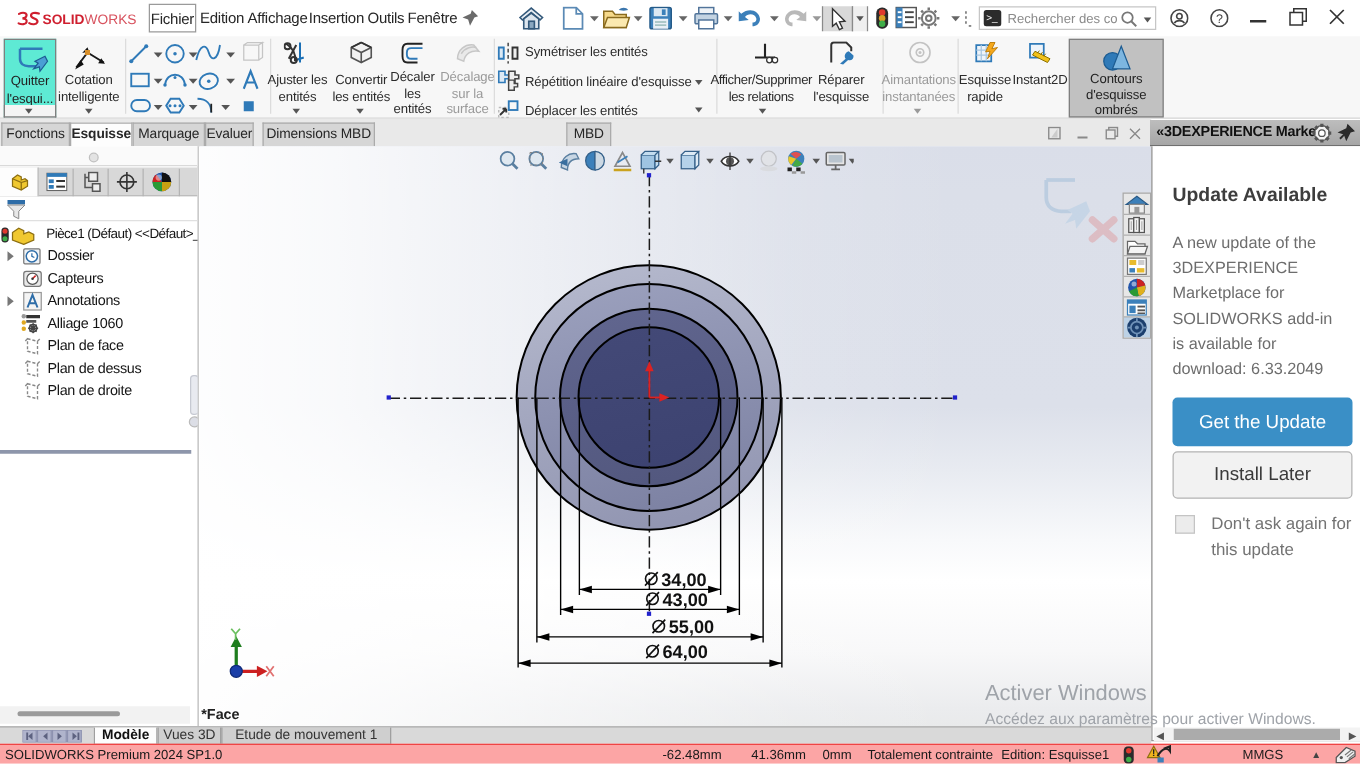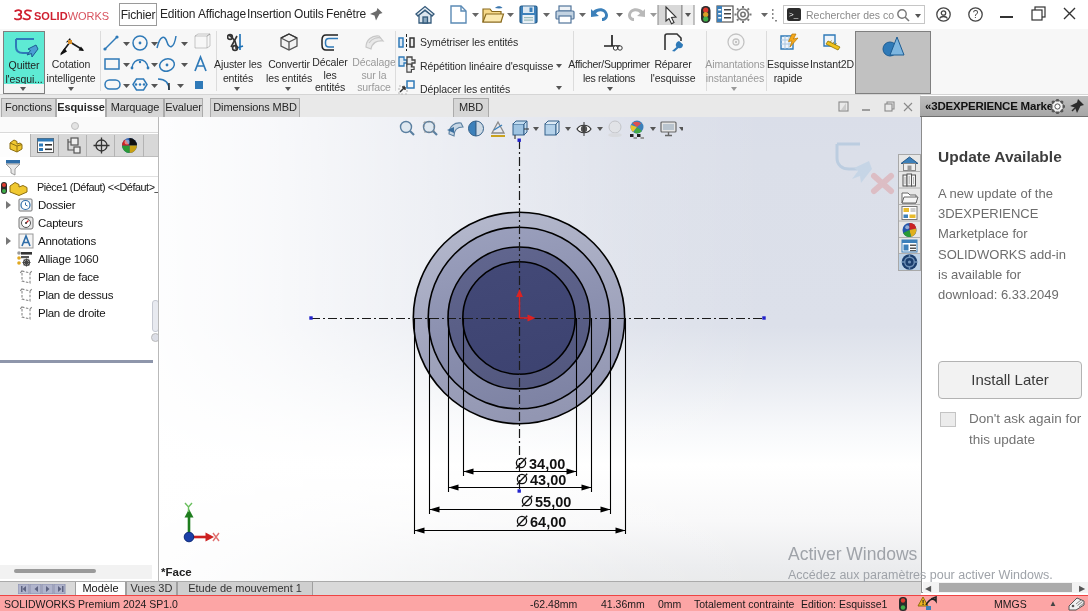--- a/index.html
+++ b/index.html
@@ -339,20 +339,21 @@
       <path d="M6 8 L18 14 L16 17 L4 11z" fill="#f2c21a" stroke="#8d7200" stroke-width=".8"></path>
       <path d="M8 9.5 l1.5 -2 M10.5 10.7 l1.5 -2 M13 12 l1.5 -2" stroke="#8d7200" stroke-width=".8"></path>
     </svg>
  <div class="a rlab" style="left:804px;top:29px;width:56px">Instant2D</div>
 
  <div class="a" style="left:855px;top:2px;width:76px;height:63px;border:1px solid #7f7f7f;background:#c1c1c1">
   <svg class="a" style="left:26px;top:3px" width="24" height="22" viewBox="0 0 24 22">
         <circle cx="8" cy="14" r="7" fill="#2f7ab8" stroke="#1d5c92"></circle>
         <path d="M15 2 L22 20 L8 20z" fill="#7db6e0" stroke="#1d5c92" stroke-width="1"></path>
       </svg>
+  <div class="a rlab" style="left:0;top:25px;width:74px;color:#222;line-height:12.5px">Contours<br>d'esquisse<br>ombrés</div>
  </div>
  <svg class="a" style="left:1053px;top:78px" width="16" height="10" viewBox="0 0 16 10">
       <path d="M2 8 L8 2 L14 8" fill="none" stroke="#555" stroke-width="1.6"></path>
     </svg>
 </div>
 <div class="a" id="tabs">
  <div class="a tab" style="left:1px;top:3px;width:55px">Fonctions</div>
  <div class="a tab tabact" style="left:56px;top:3px;width:50px">Esquisse</div>
  <div class="a tab" style="left:106px;top:3px;width:58px">Marquage</div>
  <div class="a tab" style="left:164px;top:3px;width:39px">Evaluer</div>
@@ -731,20 +732,21 @@
       <circle cx="9.5" cy="9.5" r="2.6" fill="#fff" stroke="#555"></circle>
     </svg>
  <svg class="a" style="left:149px;top:2px" width="16" height="16" viewBox="0 0 16 16">
       <path d="M9 1 L15 7 L11.5 8 L8 15 L6 9.5 L1 8 L8 4.5z" fill="#2b2b2b"></path>
       <path d="M3 13 L6.5 9.5" stroke="#2b2b2b" stroke-width="1.5"></path>
     </svg>
 </div>
 <div class="a" id="rpanel">
  <div class="a" style="left:16px;top:31px;font-size:15.5px;font-weight:bold;color:#3d3d3d">Update Available</div>
  <div class="a" style="left:16px;top:67px;width:155px;font-size:13px;color:#6d6d6d;line-height:20.2px">A new update of the<br>3DEXPERIENCE<br>Marketplace for<br>SOLIDWORKS add-in<br>is available for<br>download: 6.33.2049</div>
+ <div class="a" style="left:16px;top:201px;width:144px;height:39px;background:#3a8fc6;border-radius:4px;color:#fff;font-size:15px;text-align:center;line-height:39px">Get the Update</div>
  <div class="a" style="left:16px;top:244px;width:144px;height:38px;background:#f2f2f2;border:1px solid #b3b3b3;border-radius:4px;color:#3a3a3a;font-size:15px;text-align:center;line-height:36px">Install Later</div>
  <div class="a" style="left:18px;top:295px;width:16px;height:15px;background:#ececec;border:1px solid #c4c4c4"></div>
  <div class="a" style="left:47px;top:291px;width:115px;font-size:13.5px;color:#737373;line-height:21px">Don't ask again for this update</div>
 
  <div class="a" style="left:1px;top:465px;width:166px;height:11px;background:#f3f3f3">
   <div class="a" style="left:2px;top:2px;font-size:8px;color:#555">◀</div>
   <div class="a" style="left:16px;top:1px;width:133px;height:9px;background:#ababab"></div>
   <div class="a" style="left:156px;top:2px;font-size:8px;color:#555">▶</div>
  </div>
 </div>
@@ -760,21 +762,21 @@
         <g fill="#5d6280">
           <path d="M8 2 L4.5 5 L8 8z"></path>
           <rect x="3" y="2" width="1.5" height="6"></rect>
           <path d="M20 2 L16.5 5 L20 8z"></path>
           <path d="M28 2 L31.5 5 L28 8z"></path>
           <path d="M40 2 L43.5 5 L40 8z"></path>
           <rect x="44" y="2" width="1.5" height="6"></rect>
         </g>
       </svg>
  </div>
- <div class="a dtab" style="left:75px;width:51px;background:#fdfdfd;font-weight:normal;color:#111">Modèle</div>
+ <div class="a dtab" style="left:75px;width:51px;background:#fdfdfd;font-weight:bold;color:#111">Modèle</div>
  <div class="a dtab" style="left:126px;width:51px">Vues 3D</div>
  <div class="a dtab" style="left:177px;width:136px">Etude de mouvement 1</div>
 </div>
 <div class="a" id="status">
  <div class="a" style="left:4px;top:2px">SOLIDWORKS Premium 2024 SP1.0</div>
  <div class="a" style="left:530px;top:2px">-62.48mm</div>
  <div class="a" style="left:601px;top:2px">41.36mm</div>
  <div class="a" style="left:658px;top:2px">0mm</div>
  <div class="a" style="left:694px;top:2px">Totalement contrainte</div>
  <div class="a" style="left:801px;top:2px">Edition: Esquisse1</div>

